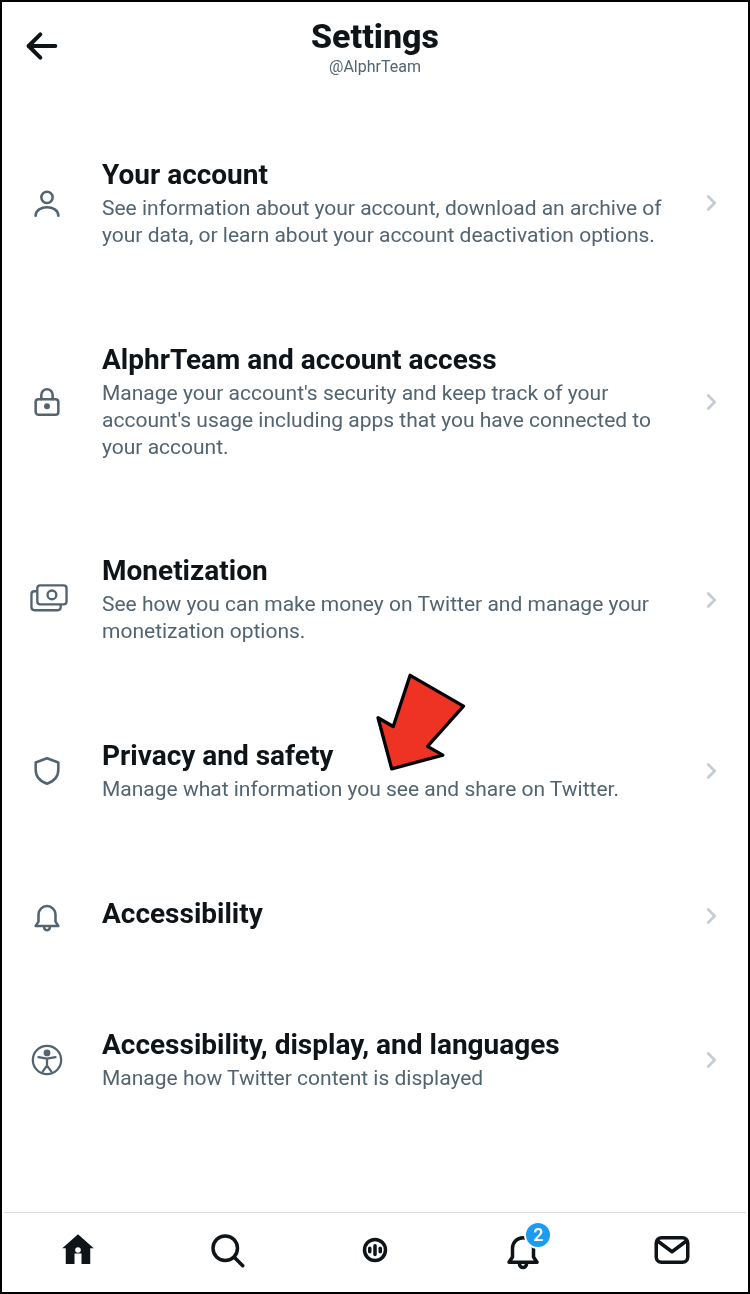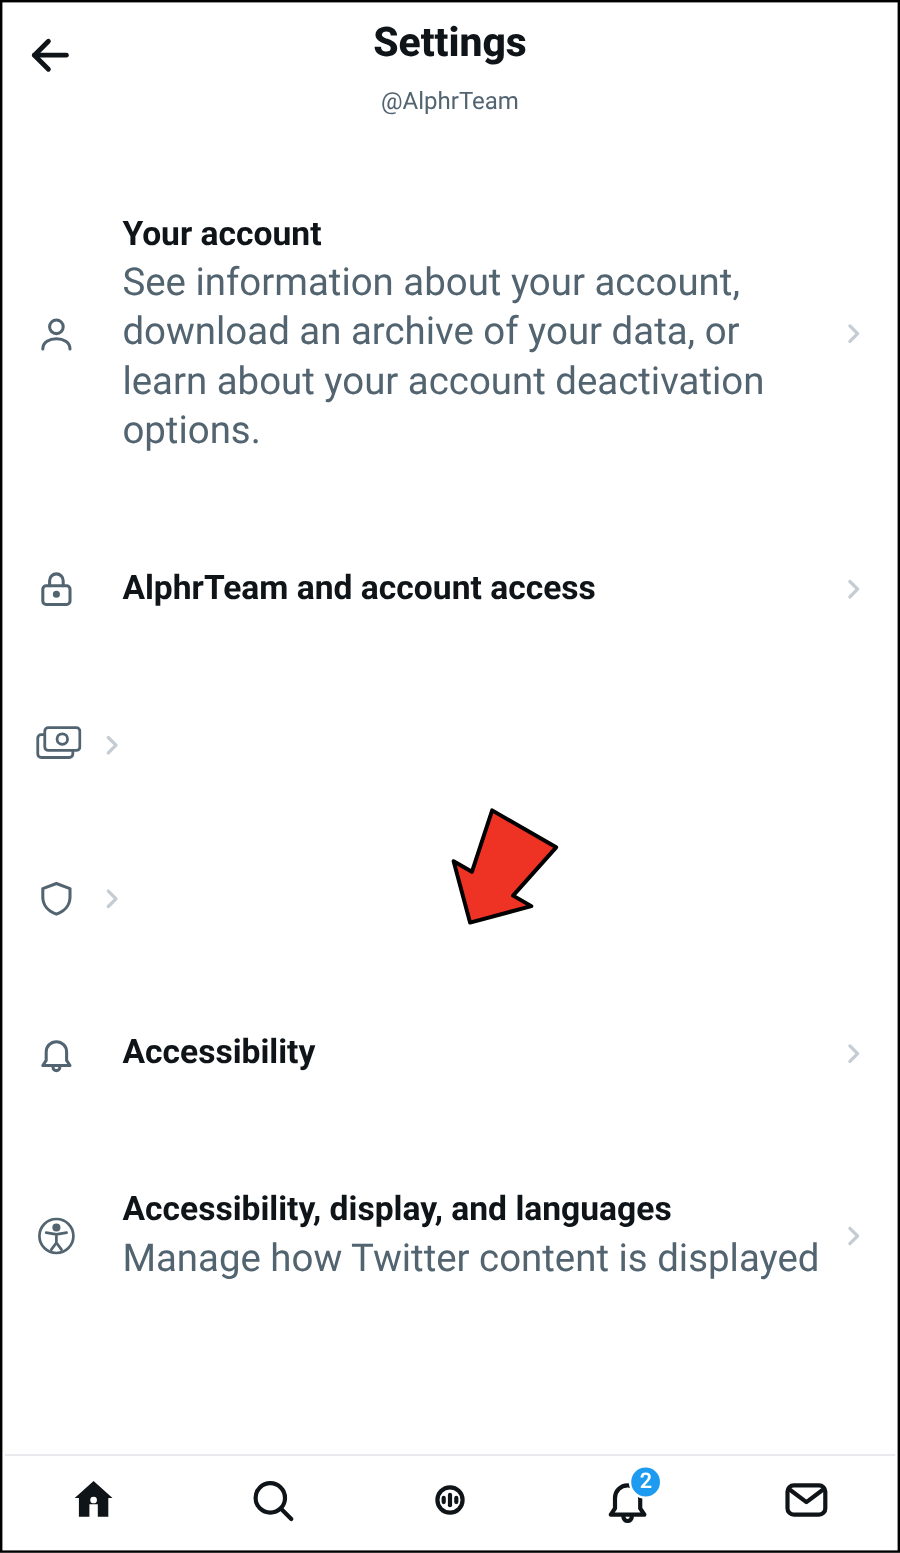--- a/index.html
+++ b/index.html
@@ -26,23 +26,23 @@
   .title-block {
     flex: 1;
     text-align: center;
   }
   .title {
     font-size: 34px;
     font-weight: 800;
     color: #0f1419;
   }
   .subtitle {
-    font-size: 20px;
+    font-size: 16px;
     color: #536471;
-    margin-top: 16px;
+    margin-top: 1px;
   }
   .list {
     margin-top: 40px;
   }
   .row {
     display: flex;
     align-items: center;
     padding: 32px 22px 32px 28px;
   }
   .row-icon {
@@ -58,21 +58,21 @@
     padding-left: 24px;
     padding-right: 10px;
   }
   .row-title {
     font-size: 28px;
     font-weight: 700;
     color: #0f1419;
     margin-bottom: 4px;
   }
   .row-desc {
-    font-size: 32px;
+    font-size: 21px;
     color: #536471;
     line-height: 1.28;
   }
   .chev {
     flex: 0 0 30px;
     color: #c5ccd3;
     display:flex;align-items:center;justify-content:center;
   }
   .spacer-lg { height: 30px;}
   .bottom-nav {
@@ -146,52 +146,61 @@
   <div class="row">
     <div class="row-icon">
       <svg width="34" height="34" viewBox="0 0 24 24" fill="none" stroke="#536471" stroke-width="1.8" stroke-linecap="round" stroke-linejoin="round">
           <rect x="4" y="10" width="16" height="11" rx="2"></rect>
           <path d="M8 10V7a4 4 0 0 1 8 0v3"></path>
           <circle cx="12" cy="15" r="1.2" fill="#536471"></circle>
         </svg>
     </div>
     <div class="row-body">
       <div class="row-title">AlphrTeam and account access</div>
+      <div class="row-desc">Manage your account's security and keep track of your account's usage including apps that you have connected to your account.</div>
     </div>
     <div class="chev">
       <svg width="22" height="22" viewBox="0 0 24 24" fill="none" stroke="#c5ccd3" stroke-width="3" stroke-linecap="round" stroke-linejoin="round">
           <polyline points="9 5 16 12 9 19"></polyline>
         </svg>
     </div>
   </div>
 
   <div class="spacer-lg"></div>
 
   <div class="row">
     <div class="row-icon">
       <svg width="38" height="34" viewBox="0 0 26 22" fill="none" stroke="#536471" stroke-width="1.6" stroke-linecap="round" stroke-linejoin="round">
           <rect x="1" y="5" width="20" height="13" rx="2"></rect>
           <rect x="5" y="1" width="20" height="13" rx="2" fill="#fff"></rect>
           <circle cx="15" cy="7.5" r="3"></circle>
         </svg>
     </div>
+    <div class="row-body">
+      <div class="row-title">Monetization</div>
+      <div class="row-desc">See how you can make money on Twitter and manage your monetization options.</div>
+    </div>
     <div class="chev">
       <svg width="22" height="22" viewBox="0 0 24 24" fill="none" stroke="#c5ccd3" stroke-width="3" stroke-linecap="round" stroke-linejoin="round">
           <polyline points="9 5 16 12 9 19"></polyline>
         </svg>
     </div>
   </div>
 
   <div class="spacer-lg"></div>
 
   <div class="row">
     <div class="row-icon">
       <svg width="34" height="34" viewBox="0 0 24 24" fill="none" stroke="#536471" stroke-width="1.8" stroke-linecap="round" stroke-linejoin="round">
           <path d="M12 3l8 3v5c0 5-3.5 8.5-8 10-4.5-1.5-8-5-8-10V6l8-3z"></path>
         </svg>
+    </div>
+    <div class="row-body">
+      <div class="row-title">Privacy and safety</div>
+      <div class="row-desc">Manage what information you see and share on Twitter.</div>
     </div>
     <div class="chev">
       <svg width="22" height="22" viewBox="0 0 24 24" fill="none" stroke="#c5ccd3" stroke-width="3" stroke-linecap="round" stroke-linejoin="round">
           <polyline points="9 5 16 12 9 19"></polyline>
         </svg>
     </div>
   </div>
 
   <div class="spacer-lg"></div>
 

